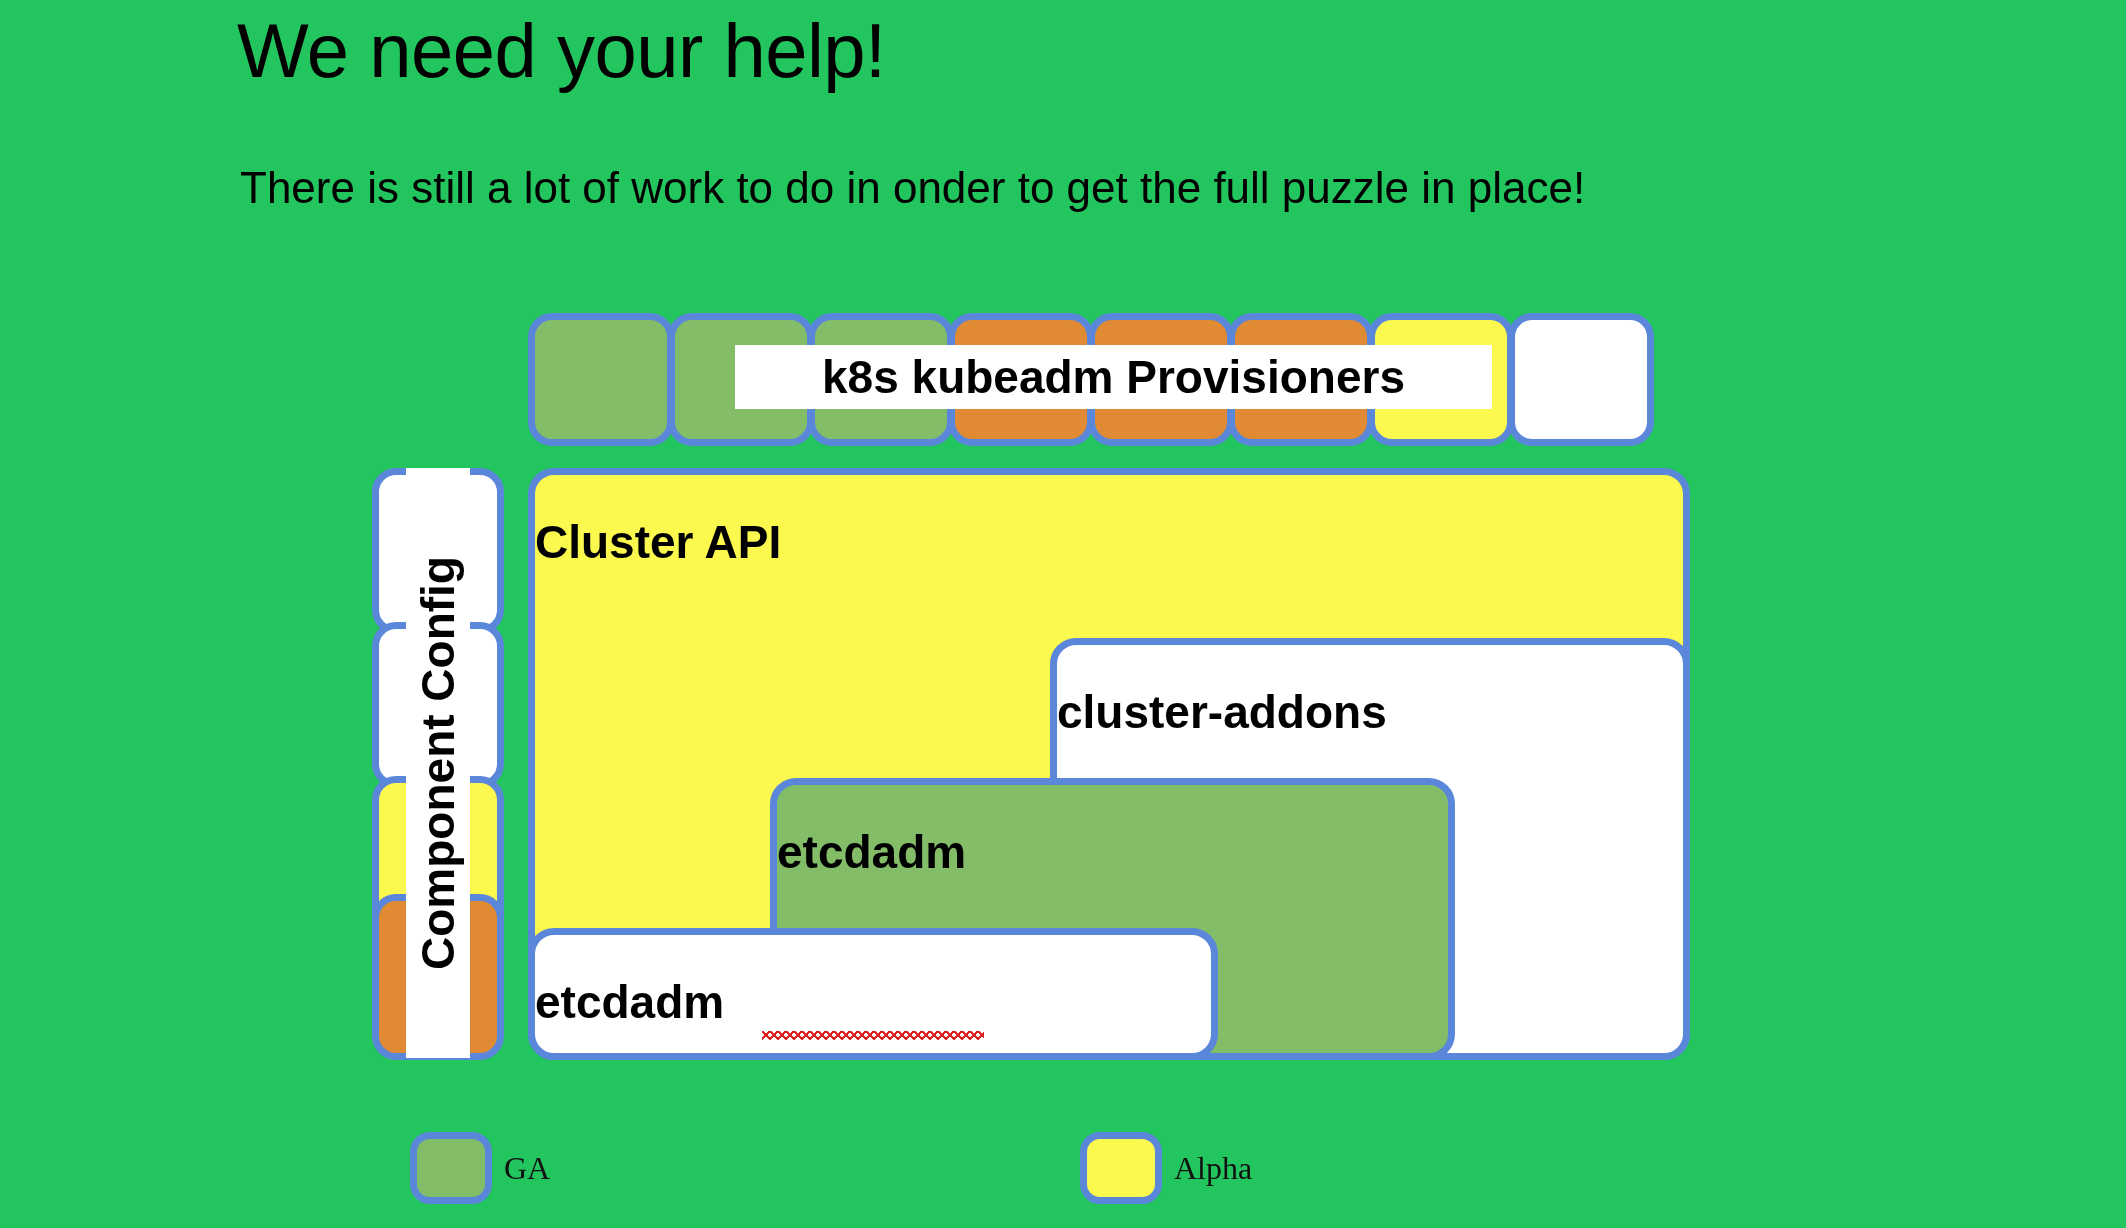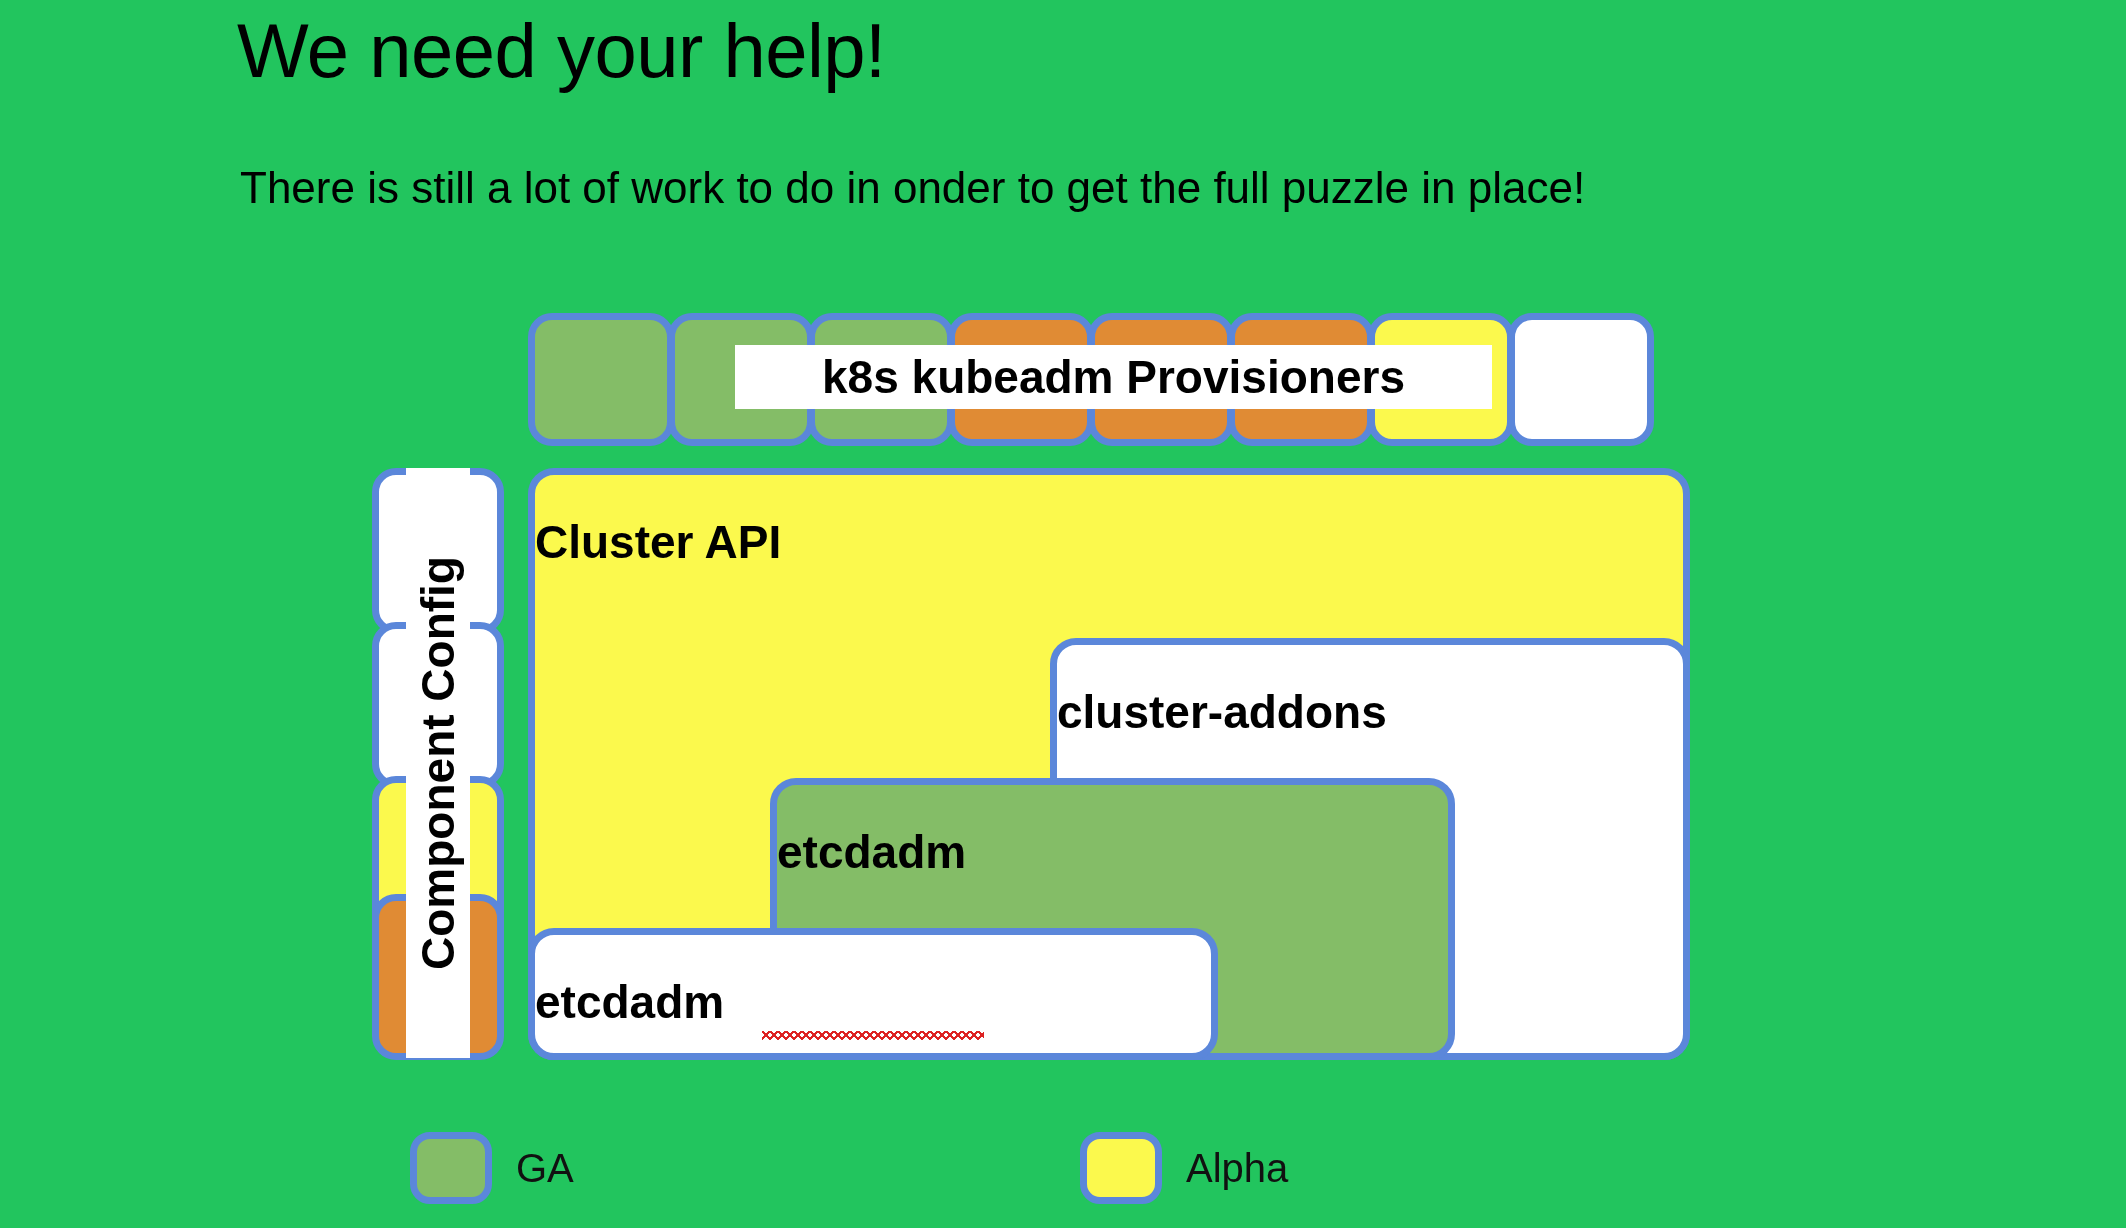--- a/index.html
+++ b/index.html
@@ -185,25 +185,26 @@
     height: 72px;
     border: 7px solid #5b87da;
     border-radius: 20px;
     flex: 0 0 auto;
   }
   .legend-swatch.green  { background: #84bd67; }
   .legend-swatch.orange { background: #e08b34; }
   .legend-swatch.yellow { background: #fbf94d; }
   .legend-swatch.white  { background: #ffffff; }
   .legend-text {
-    margin-left: 24px;
-    font-size: 40px;
+    margin-left: 12px;
+    font-size: 32px;
     line-height: 1;
     white-space: nowrap;
     color: #111111;
+    font-family: Liberation Serif, serif;
   }
 </style>
 </head>
 <body>
 
 <div id="slide">
 
   <div id="title">We need your help!</div>
 
   <div id="subtitle">There is still a lot of work to do in onder to get the full puzzle in place!</div>

